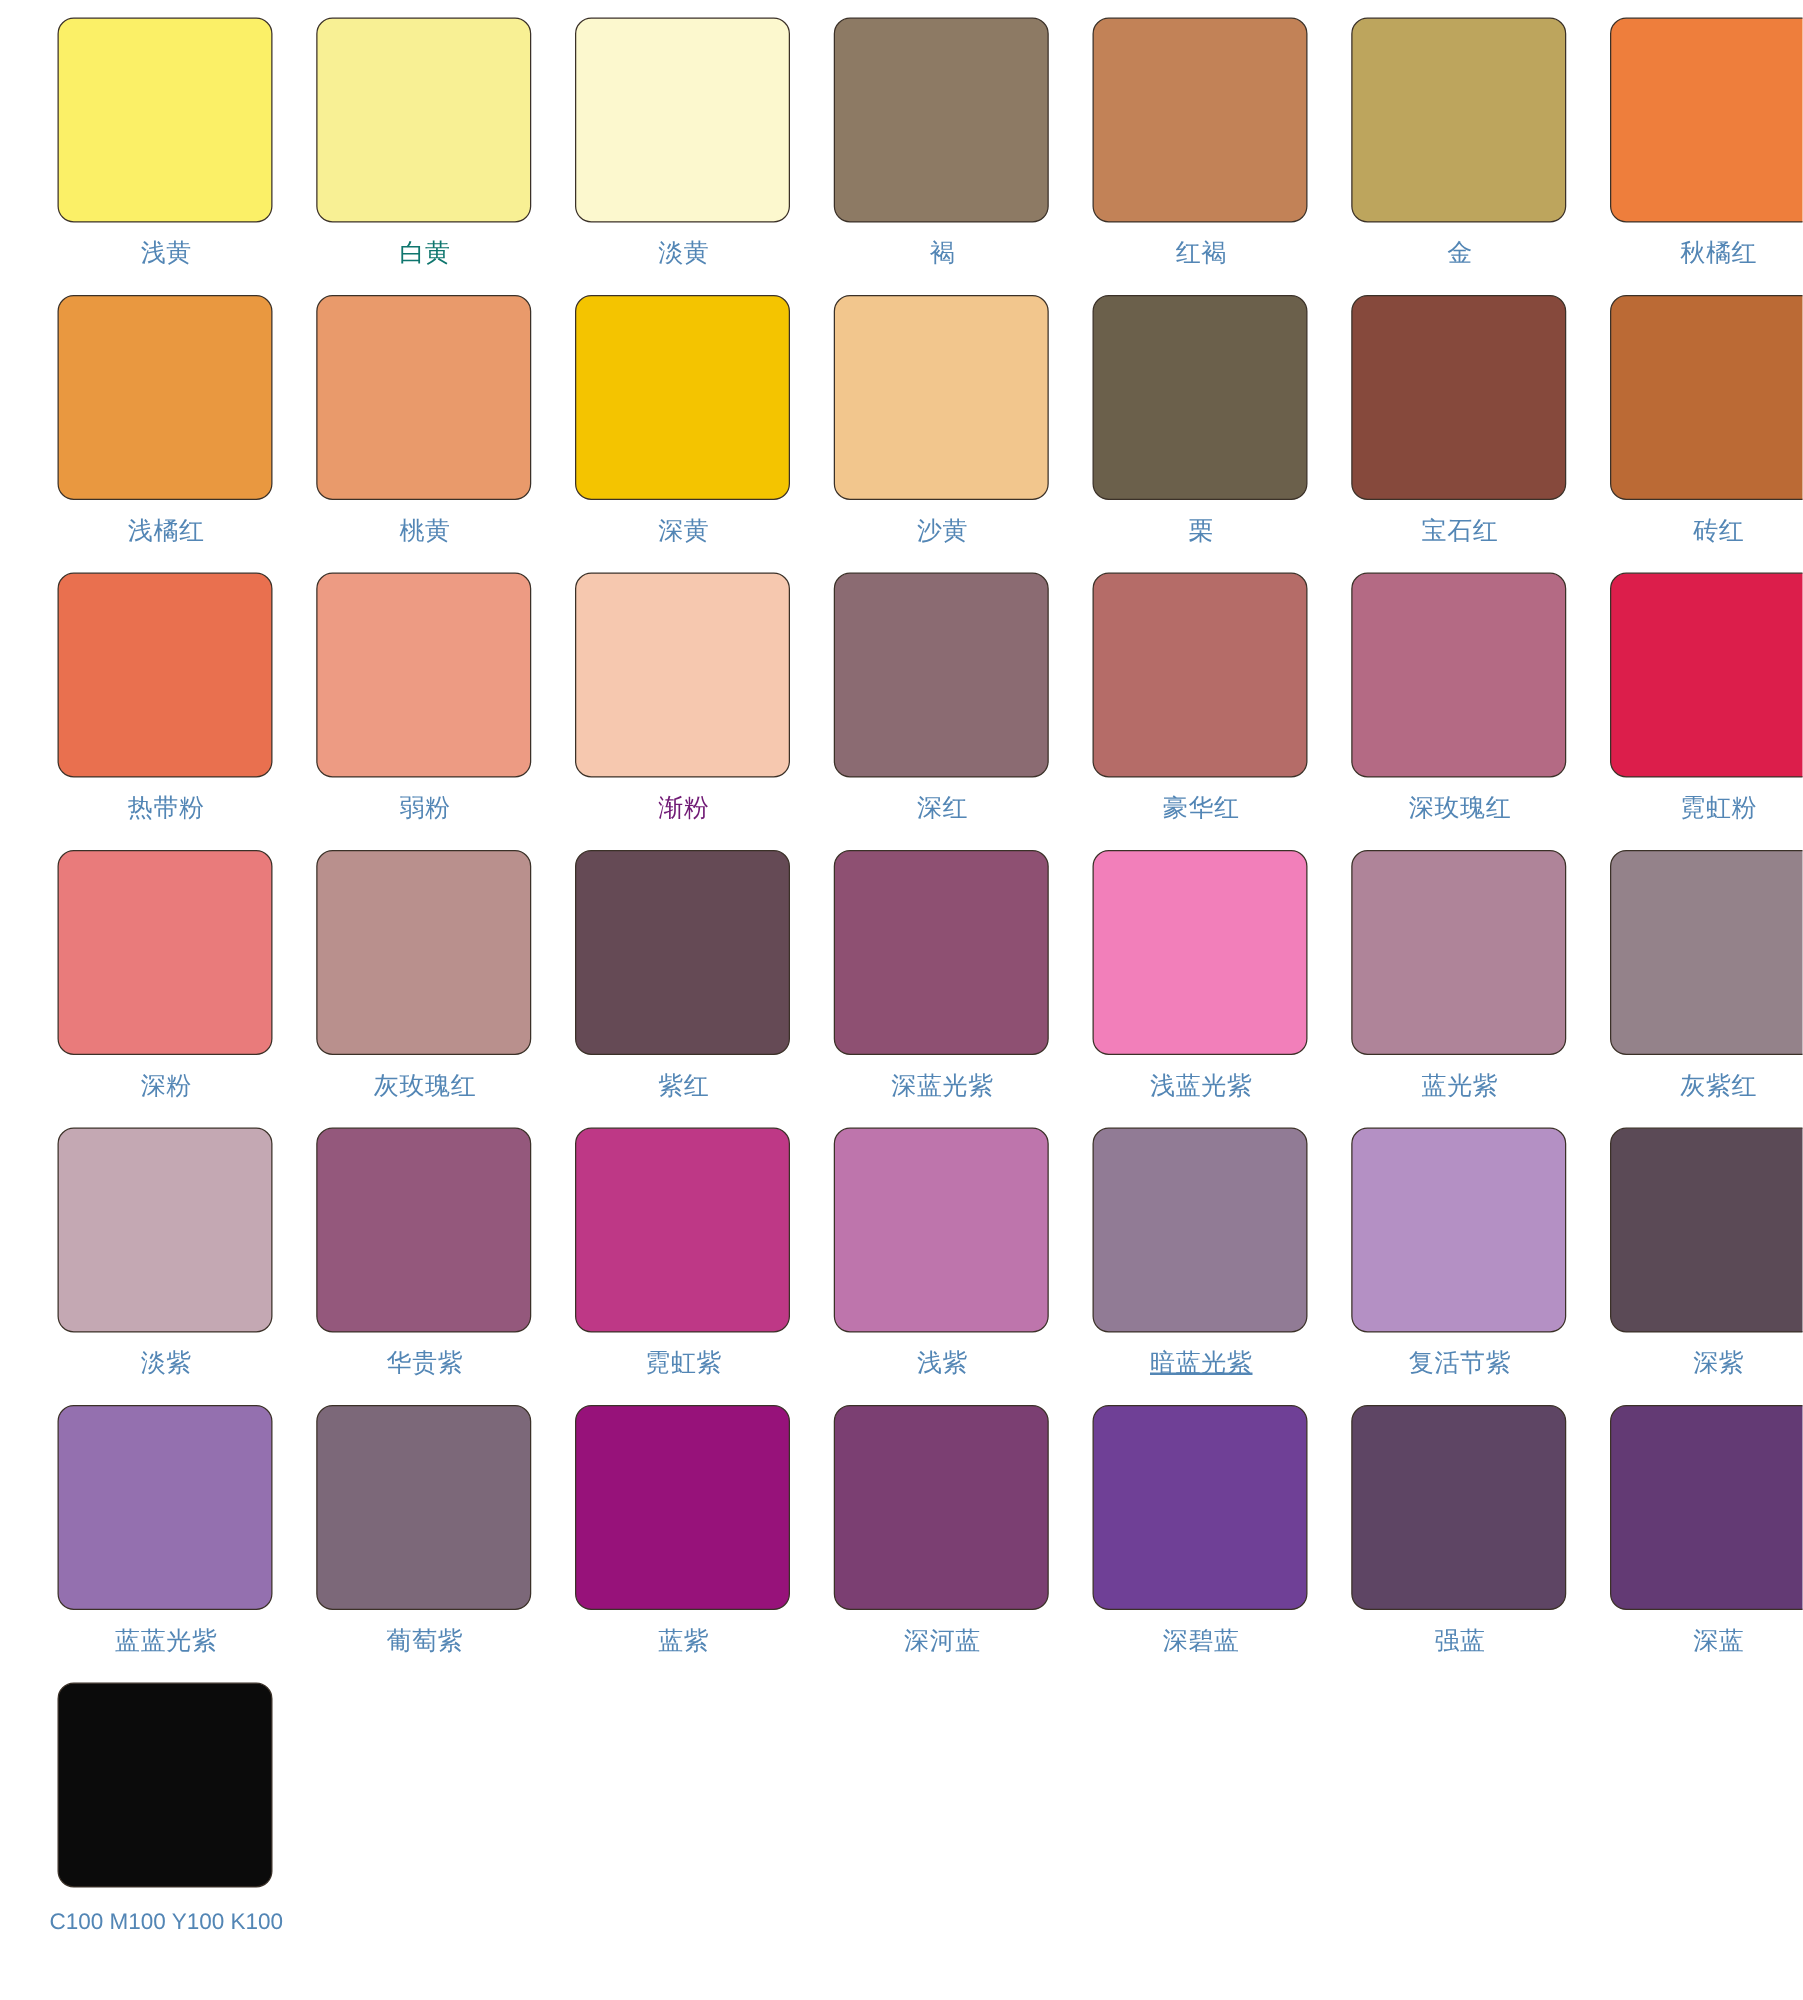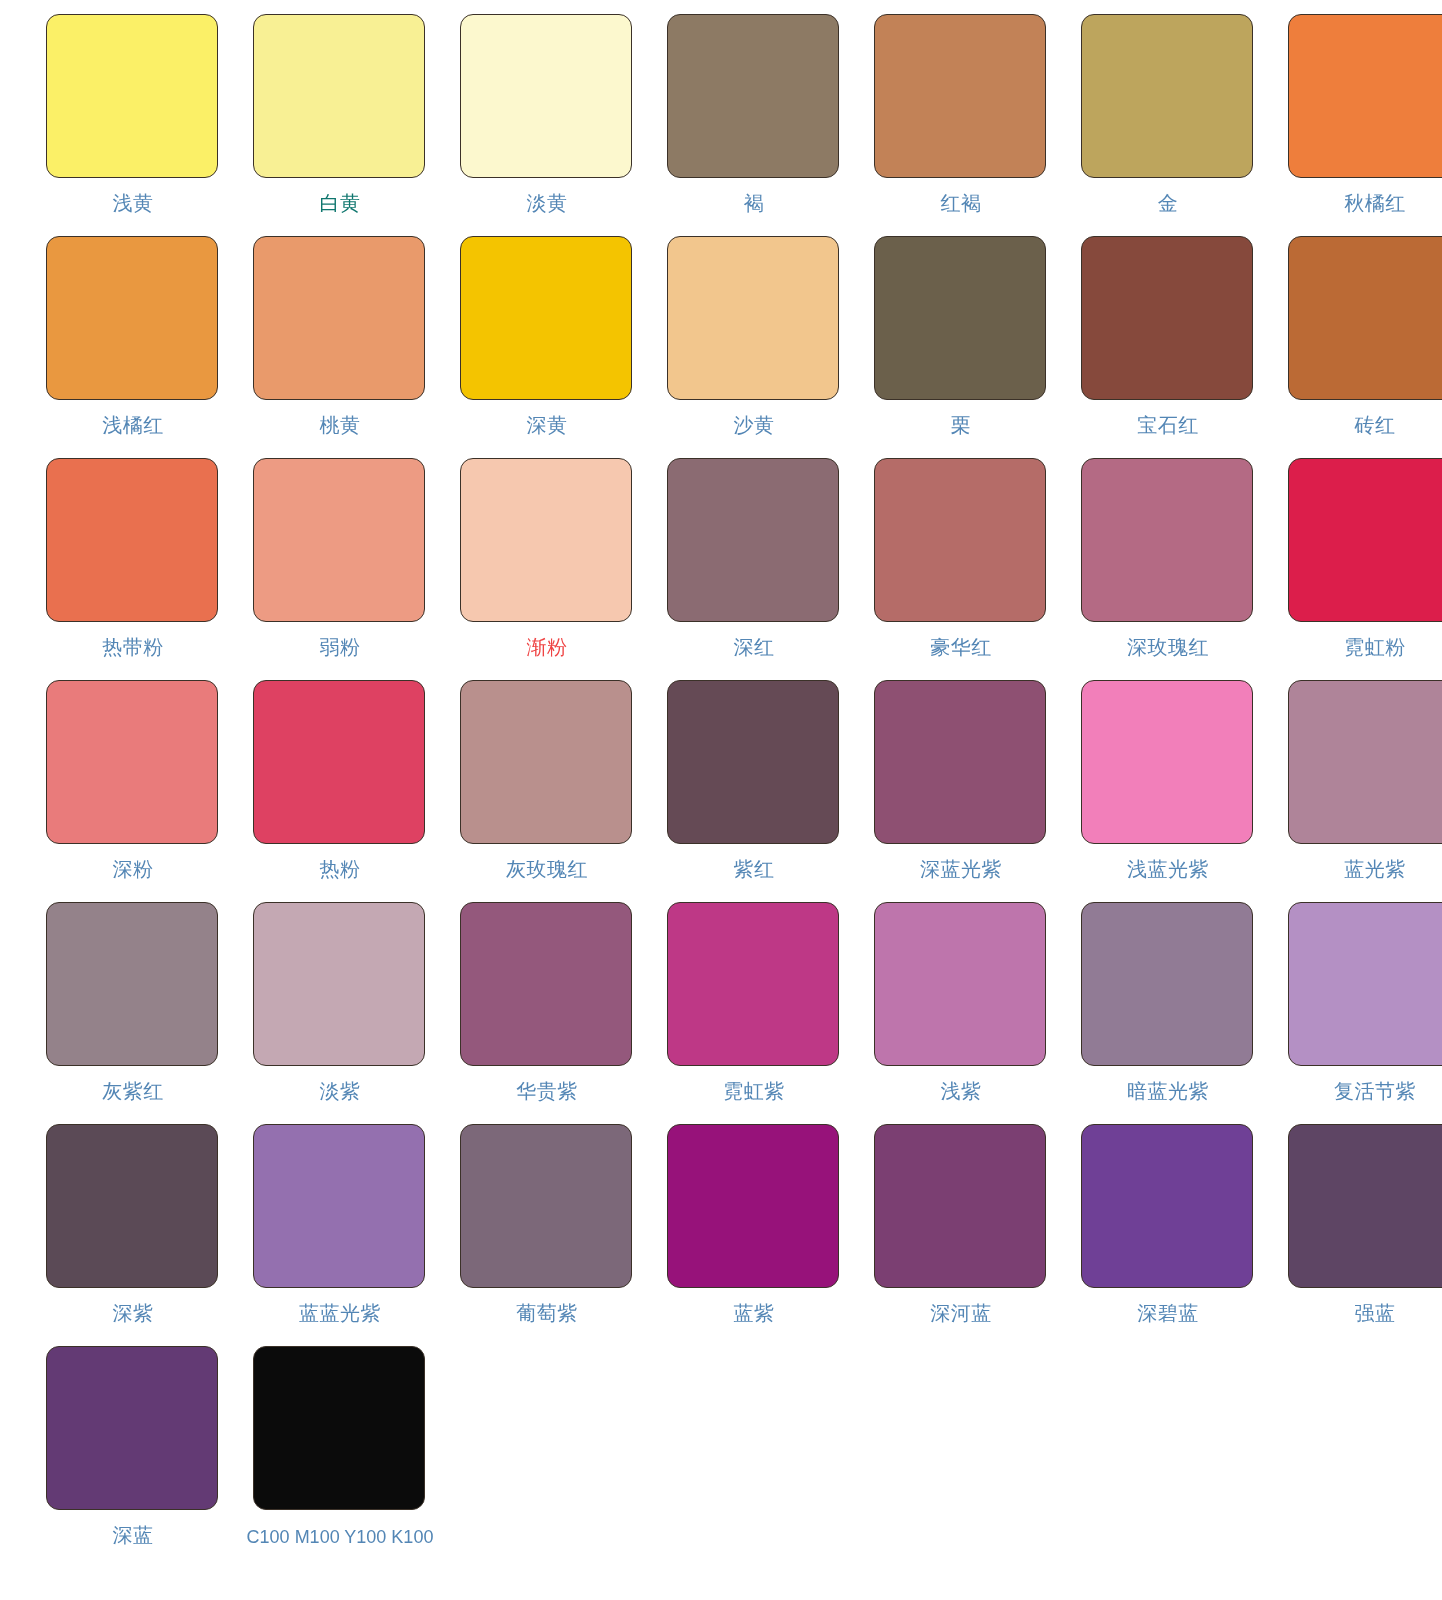--- a/index.html
+++ b/index.html
@@ -116,21 +116,21 @@
     <div class="swatch-cell">
       <div class="swatch-chip" style="background: rgb(233, 112, 79); border-color: rgb(59, 49, 40);"></div>
       <div class="swatch-label" style="color: rgb(83, 134, 181);">热带粉</div>
     </div>
     <div class="swatch-cell">
       <div class="swatch-chip" style="background: rgb(237, 155, 131); border-color: rgb(59, 49, 40);"></div>
       <div class="swatch-label" style="color: rgb(83, 134, 181);">弱粉</div>
     </div>
     <div class="swatch-cell">
       <div class="swatch-chip" style="background: rgb(246, 200, 175); border-color: rgb(59, 49, 40);"></div>
-      <div class="swatch-label" style="color: #ef4444;">渐粉</div>
+      <div class="swatch-label" style="color: #701a75;">渐粉</div>
     </div>
     <div class="swatch-cell">
       <div class="swatch-chip" style="background: rgb(139, 107, 114); border-color: rgb(59, 49, 40);"></div>
       <div class="swatch-label" style="color: rgb(83, 134, 181);">深红</div>
     </div>
     <div class="swatch-cell">
       <div class="swatch-chip" style="background: rgb(181, 108, 104); border-color: rgb(59, 49, 40);"></div>
       <div class="swatch-label" style="color: rgb(83, 134, 181);">豪华红</div>
     </div>
     <div class="swatch-cell">
@@ -139,24 +139,20 @@
     </div>
     <div class="swatch-cell">
       <div class="swatch-chip" style="background: rgb(220, 30, 75); border-color: rgb(59, 49, 40);"></div>
       <div class="swatch-label" style="color: rgb(83, 134, 181);">霓虹粉</div>
     </div>
     <div class="swatch-cell">
       <div class="swatch-chip" style="background: rgb(233, 123, 123); border-color: rgb(59, 49, 40);"></div>
       <div class="swatch-label" style="color: rgb(83, 134, 181);">深粉</div>
     </div>
     <div class="swatch-cell">
-      <div class="swatch-chip" style="background: rgb(222, 65, 98); border-color: rgb(59, 49, 40);"></div>
-      <div class="swatch-label" style="color: rgb(83, 134, 181);">热粉</div>
-    </div>
-    <div class="swatch-cell">
       <div class="swatch-chip" style="background: rgb(185, 144, 141); border-color: rgb(59, 49, 40);"></div>
       <div class="swatch-label" style="color: rgb(83, 134, 181);">灰玫瑰红</div>
     </div>
     <div class="swatch-cell">
       <div class="swatch-chip" style="background: rgb(101, 74, 85); border-color: rgb(59, 49, 40);"></div>
       <div class="swatch-label" style="color: rgb(83, 134, 181);">紫红</div>
     </div>
     <div class="swatch-cell">
       <div class="swatch-chip" style="background: rgb(142, 80, 114); border-color: rgb(59, 49, 40);"></div>
       <div class="swatch-label" style="color: rgb(83, 134, 181);">深蓝光紫</div>
@@ -184,21 +180,21 @@
     <div class="swatch-cell">
       <div class="swatch-chip" style="background: rgb(190, 56, 134); border-color: rgb(59, 49, 40);"></div>
       <div class="swatch-label" style="color: rgb(83, 134, 181);">霓虹紫</div>
     </div>
     <div class="swatch-cell">
       <div class="swatch-chip" style="background: rgb(190, 117, 172); border-color: rgb(59, 49, 40);"></div>
       <div class="swatch-label" style="color: rgb(83, 134, 181);">浅紫</div>
     </div>
     <div class="swatch-cell">
       <div class="swatch-chip" style="background: rgb(145, 123, 149); border-color: rgb(59, 49, 40);"></div>
-      <div class="swatch-label" style="color: rgb(83, 134, 181);">暗蓝光紫</div>
+      <div class="swatch-label" style="color: rgb(83, 134, 181); text-decoration: underline;">暗蓝光紫</div>
     </div>
     <div class="swatch-cell">
       <div class="swatch-chip" style="background: rgb(180, 144, 196); border-color: rgb(59, 49, 40);"></div>
       <div class="swatch-label" style="color: rgb(83, 134, 181);">复活节紫</div>
     </div>
     <div class="swatch-cell">
       <div class="swatch-chip" style="background: rgb(91, 74, 86); border-color: rgb(59, 49, 40);"></div>
       <div class="swatch-label" style="color: rgb(83, 134, 181);">深紫</div>
     </div>
     <div class="swatch-cell">

